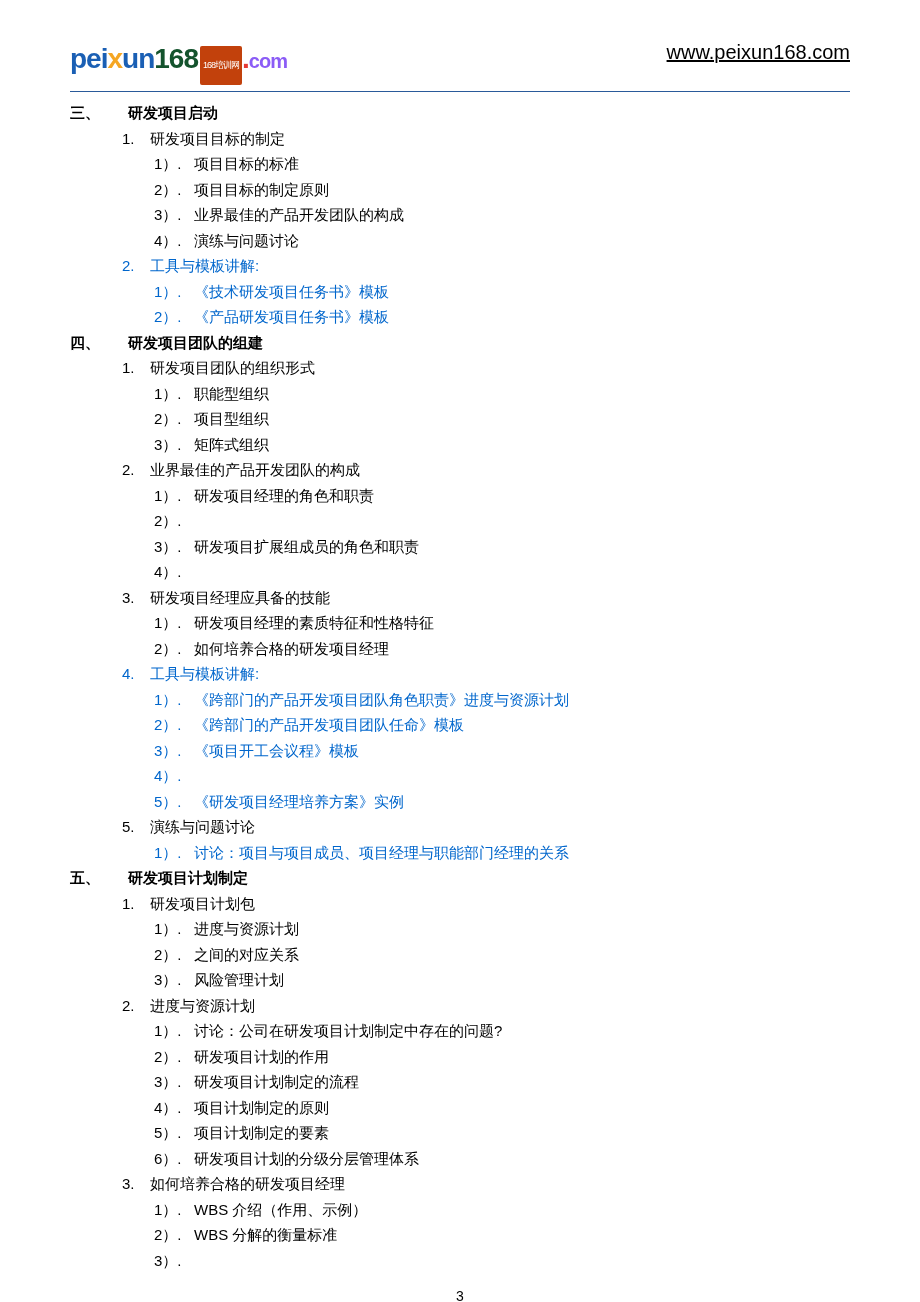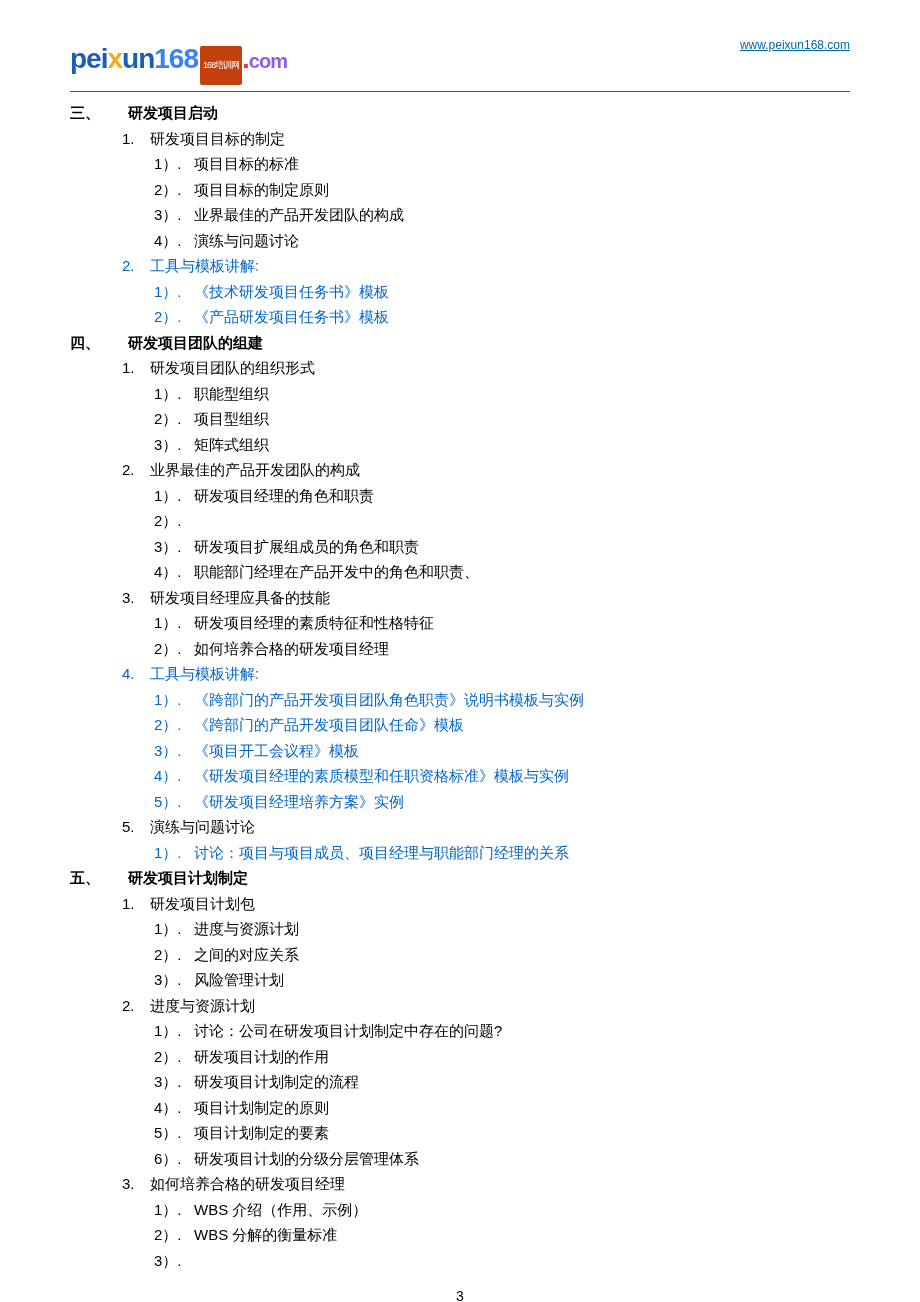--- a/index.html
+++ b/index.html
@@ -26,37 +26,37 @@
   .logo {
     display: flex;
     align-items: baseline;
     font-weight: bold;
     font-size: 28px;
     letter-spacing: -1px;
   }
   .logo .p-pei { color: #1a5fb4; }
   .logo .p-x { color: #f5a623; position: relative; }
   .logo .p-un { color: #1a5fb4; }
-  .logo .p-168 { color: #3b82f6; font-size: 28px; }
+  .logo .p-168 { color: #14532d; font-size: 28px; }
   .logo .p-com { color: #8b5cf6; font-size: 20px; position: relative; }
   .logo .badge {
     background: #c2410c;
     color: #fff;
     font-size: 9px;
     padding: 12px 3px;
     border-radius: 2px;
     margin-left: 2px;
     vertical-align: top;
     font-weight: normal;
   }
   .logo .dot { color: #e53935; }
   .url {
-    color: #0369a1;
+    color: #000000;
     text-decoration: underline;
-    font-size: 12px;
+    font-size: 20px;
   }
   .content {
     padding-left: 32px;
   }
   .sec-head {
     font-weight: bold;
     margin-left: -32px;
     display: flex;
   }
   .sec-head .num {
@@ -175,53 +175,51 @@
       </div>
       <div class="sub">
         <span class="num">2）.</span>
       </div>
       <div class="sub">
         <span class="num">3）.</span>
         <span>研发项目扩展组成员的角色和职责</span>
       </div>
       <div class="sub">
         <span class="num">4）.</span>
-        <span>职能部门经理在产品开发中的角色和职责、</span>
       </div>
       <div class="item">
         <span class="num">3.</span>
         <span>研发项目经理应具备的技能</span>
       </div>
       <div class="sub">
         <span class="num">1）.</span>
         <span>研发项目经理的素质特征和性格特征</span>
       </div>
       <div class="sub">
         <span class="num">2）.</span>
         <span>如何培养合格的研发项目经理</span>
       </div>
       <div class="item blue">
         <span class="num">4.</span>
         <span>工具与模板讲解:</span>
       </div>
       <div class="sub blue">
         <span class="num">1）.</span>
-        <span>《跨部门的产品开发项目团队角色职责》说明书模板与实例</span>
+        <span>《跨部门的产品开发项目团队角色职责》进度与资源计划</span>
       </div>
       <div class="sub blue">
         <span class="num">2）.</span>
         <span>《跨部门的产品开发项目团队任命》模板</span>
       </div>
       <div class="sub blue">
         <span class="num">3）.</span>
         <span>《项目开工会议程》模板</span>
       </div>
       <div class="sub blue">
         <span class="num">4）.</span>
-        <span>《研发项目经理的素质模型和任职资格标准》模板与实例</span>
       </div>
       <div class="sub blue">
         <span class="num">5）.</span>
         <span>《研发项目经理培养方案》实例</span>
       </div>
       <div class="item">
         <span class="num">5.</span>
         <span>演练与问题讨论</span>
       </div>
       <div class="sub blue">

